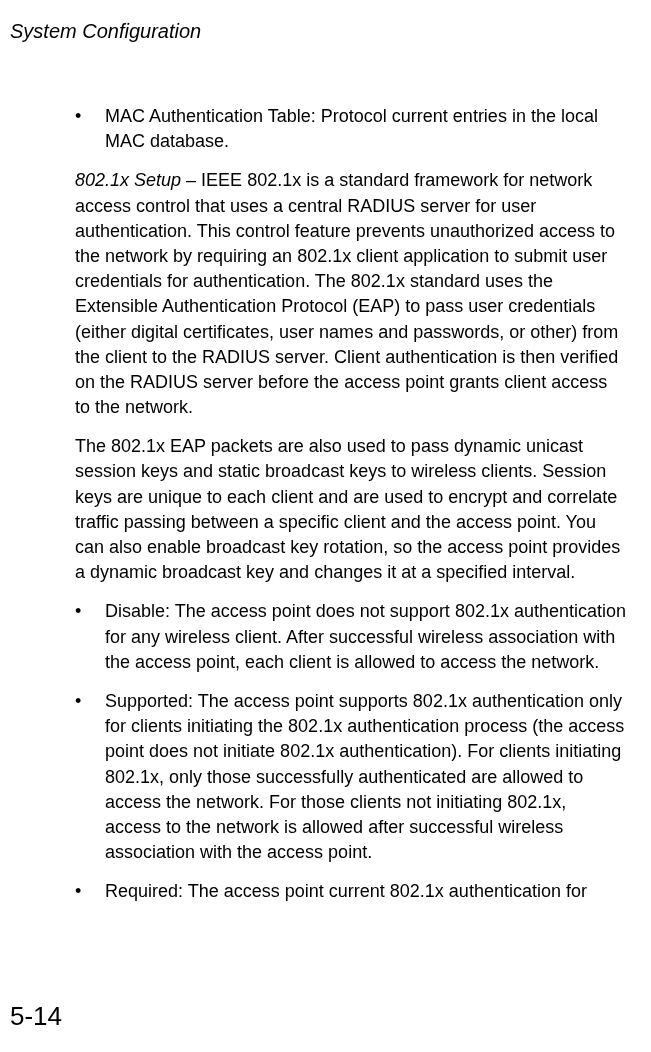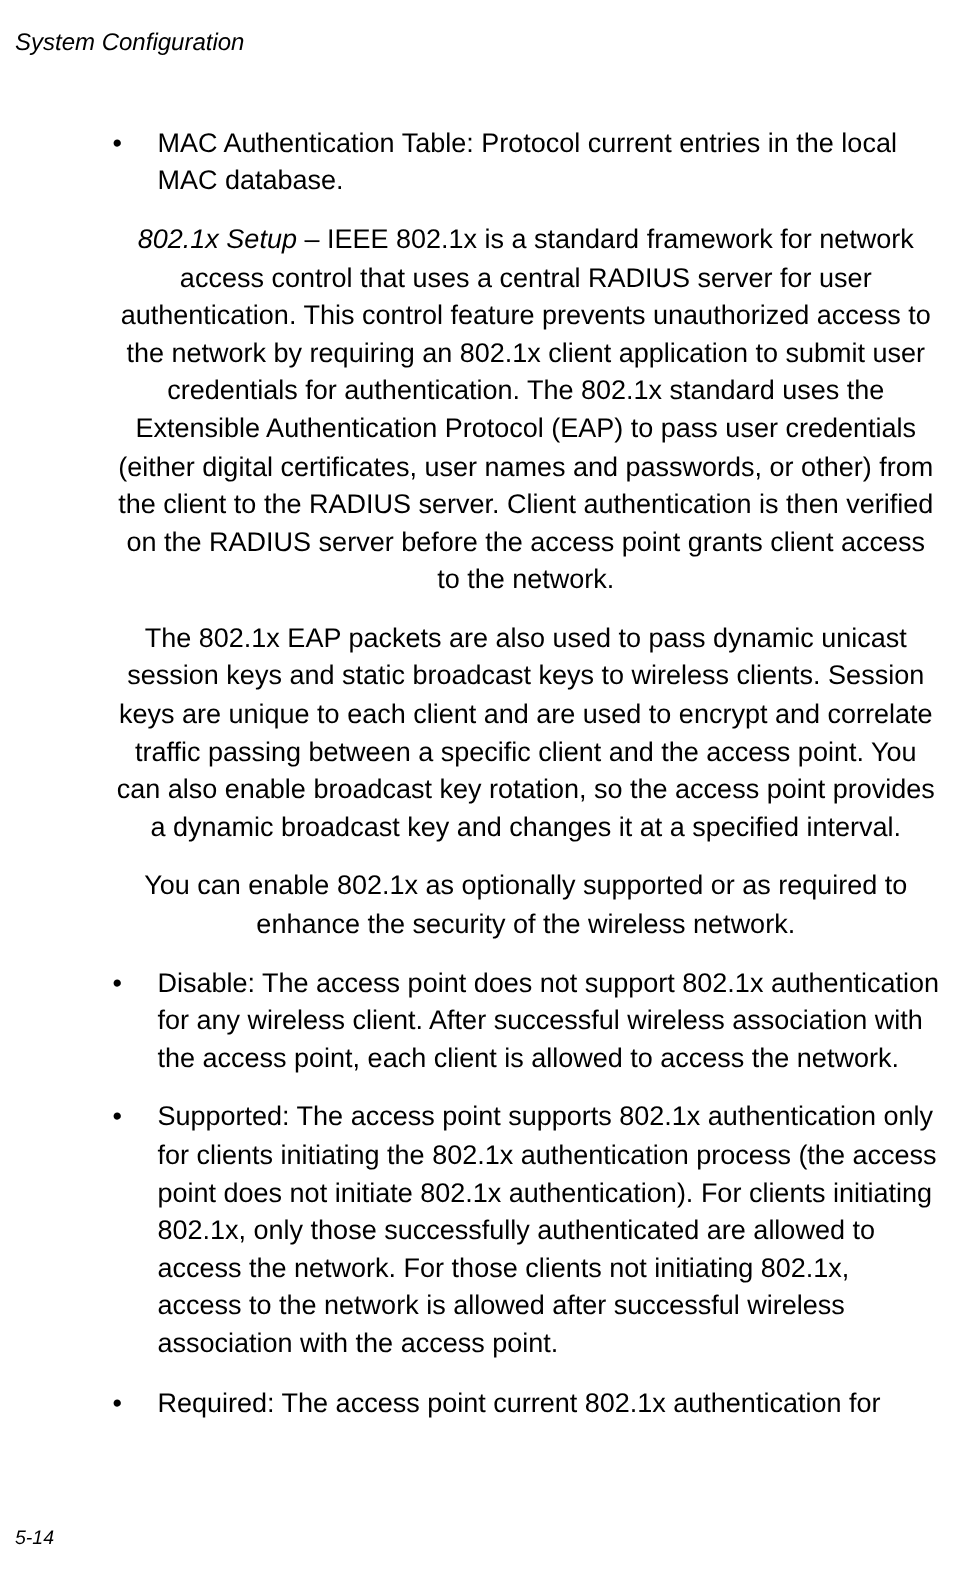--- a/index.html
+++ b/index.html
@@ -11,22 +11,22 @@
       width: 651px;
       height: 1052px;
       background: #ffffff;
       font-family: Arial, Helvetica, sans-serif;
       color: #000000;
       position: relative;
       padding: 20px 10px 20px 10px;
     }
     .header-title {
       font-style: italic;
-      font-size: 16px;
-      margin-bottom: 45px;
+      font-size: 20px;
+      margin-bottom: 61px;
       margin-left: 0;
     }
     .content {
       padding-left: 65px;
       padding-right: 15px;
     }
     .bullet-item {
       display: flex;
       margin-bottom: 14px;
       font-size: 18px;
@@ -36,52 +36,49 @@
       width: 30px;
       flex-shrink: 0;
     }
     .bullet-text {
       flex: 1;
     }
     .paragraph {
       font-size: 18px;
       line-height: 1.4;
       margin-bottom: 14px;
-      text-align: center;
     }
     .setup-label {
       font-style: italic;
     }
     .page-number {
       position: absolute;
       bottom: 20px;
       left: 10px;
-      font-size: 13px;
-      font-style: italic;
+      font-size: 26px;
     }
   </style>
 </head>
 <body>
 
 <div class="header-title">System Configuration</div>
 
 <div class="content">
 
   <div class="bullet-item">
     <div class="bullet-marker">•</div>
     <div class="bullet-text">MAC Authentication Table: Protocol current entries in the local MAC database.</div>
   </div>
 
   <div class="paragraph">
     <span class="setup-label">802.1x Setup</span><span> – IEEE 802.1x is a standard framework for network access control that uses a central RADIUS server for user authentication. This control feature prevents unauthorized access to the network by requiring an 802.1x client application to submit user credentials for authentication. The 802.1x standard uses the Extensible Authentication Protocol (EAP) to pass user credentials (either digital certificates, user names and passwords, or other) from the client to the RADIUS server. Client authentication is then verified on the RADIUS server before the access point grants client access to the network.</span>
   </div>
 
   <div class="paragraph">The 802.1x EAP packets are also used to pass dynamic unicast session keys and static broadcast keys to wireless clients. Session keys are unique to each client and are used to encrypt and correlate traffic passing between a specific client and the access point. You can also enable broadcast key rotation, so the access point provides a dynamic broadcast key and changes it at a specified interval.</div>
 
-  <div class="paragraph">You can enable 802.1x as optionally supported or as required to enhance the security of the wireless network.</div>
 
   <div class="bullet-item">
     <div class="bullet-marker">•</div>
     <div class="bullet-text">Disable: The access point does not support 802.1x authentication for any wireless client. After successful wireless association with the access point, each client is allowed to access the network.</div>
   </div>
 
   <div class="bullet-item">
     <div class="bullet-marker">•</div>
     <div class="bullet-text">Supported: The access point supports 802.1x authentication only for clients initiating the 802.1x authentication process (the access point does not initiate 802.1x authentication). For clients initiating 802.1x, only those successfully authenticated are allowed to access the network. For those clients not initiating 802.1x, access to the network is allowed after successful wireless association with the access point.</div>
   </div>

